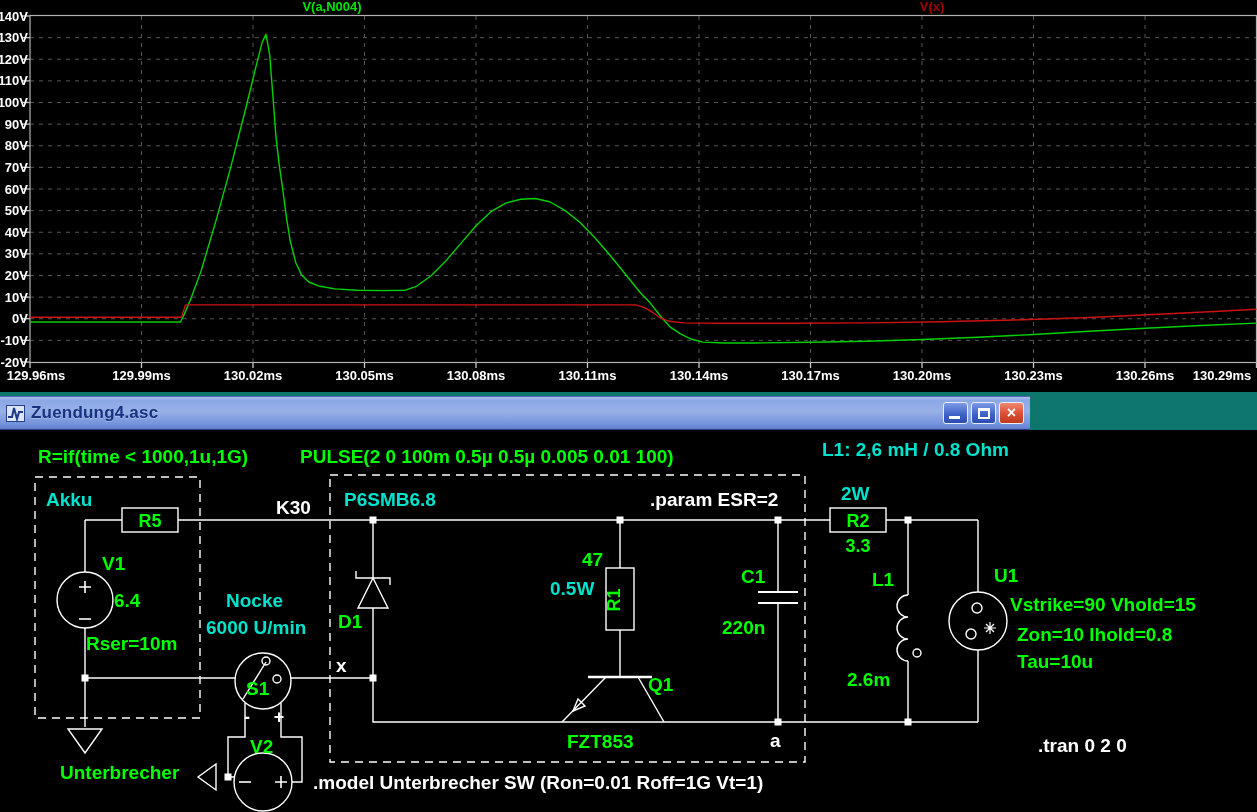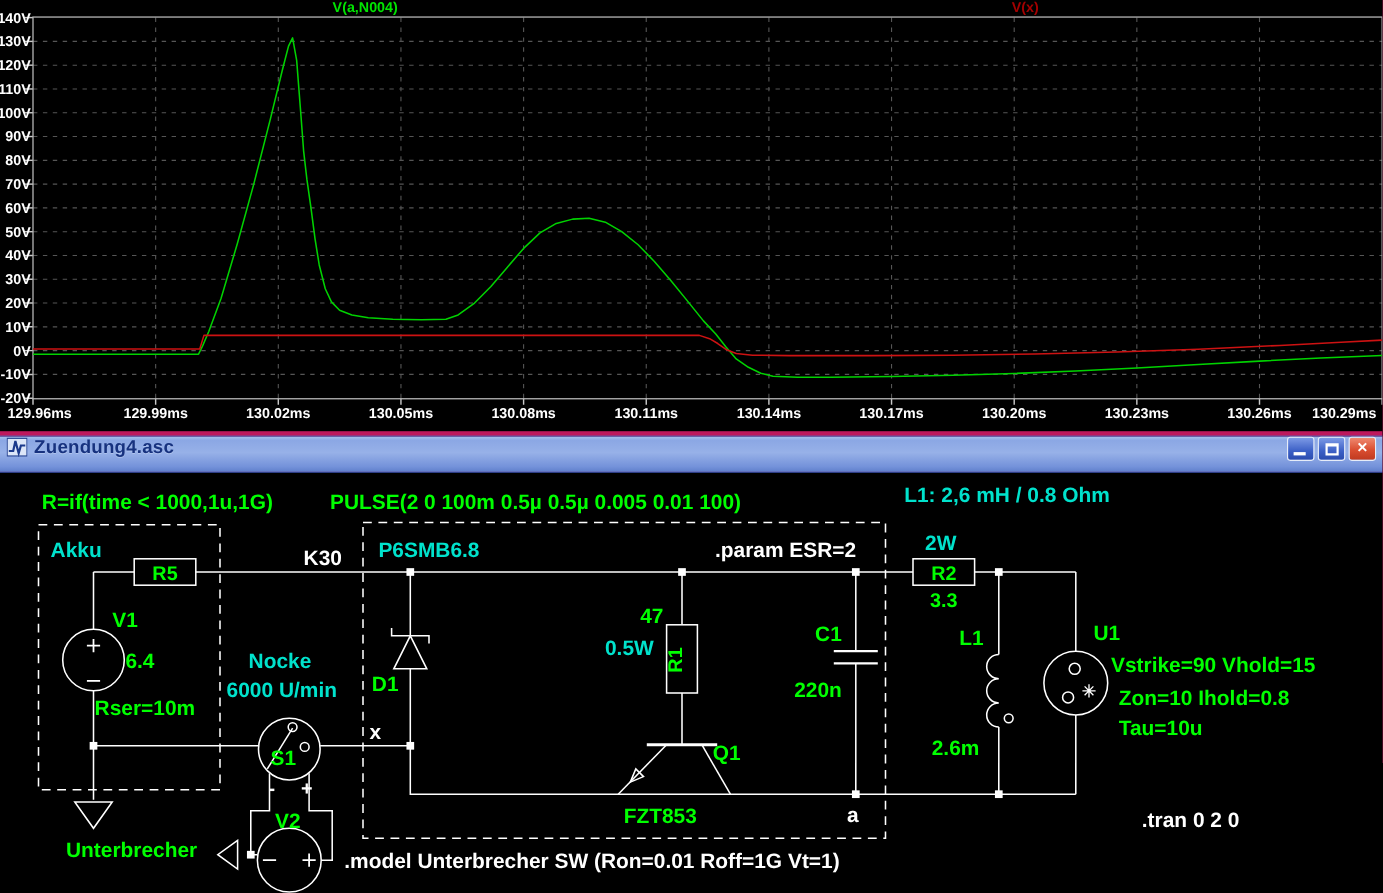--- a/index.html
+++ b/index.html
@@ -1,29 +1,29 @@
 <!DOCTYPE html>
 <html><head>
 <meta charset="utf-8">
 <style>
   html,body{margin:0;padding:0;background:#000;}
   *{box-sizing:border-box;}
   .screen{
-    position:relative;width:1257px;height:812px;background:#be185d;overflow:hidden;
+    position:relative;width:1257px;height:812px;background:#0f766e;overflow:hidden;
     font-family:"Liberation Sans",sans-serif;
   }
   #plot-svg{position:absolute;left:0;top:0;display:block;background:#000;}
   #plot-svg text{font-family:"Liberation Sans",sans-serif;font-weight:bold;}
   #schem-svg{position:absolute;left:0;top:430px;display:block;background:#000;}
   #schem-svg text{font-family:"Liberation Sans",sans-serif;font-weight:bold;}
   .titlebar{
-    position:absolute;left:0;top:396px;width:1257px;height:34px;
+    position:absolute;left:0;top:396px;width:1030px;height:34px;
     background:linear-gradient(180deg,#a9bfec 0%,#8ba7e4 10%,#97b1e8 45%,#7492da 85%,#6080cc 100%);
     border-top:1px solid #4a66b4;border-bottom:1px solid #2e3f86;
-    display:flex;padding:0 4px;
+    display:flex;align-items:center;padding:0 4px;
   }
   .app-icon{width:19px;height:19px;margin:0 6px 0 2px;display:flex;align-items:center;justify-content:center;}
   .win-title{
     color:#17327f;font-size:17px;font-weight:bold;letter-spacing:0.2px;
     text-shadow:0 1px 0 rgba(255,255,255,0.25);flex:1 1 auto;
   }
   .winbtns{display:flex;gap:3px;margin-right:2px;}
   .wb{
     width:25px;height:22px;border-radius:3px;border:1px solid #e6ecf8;
     display:flex;align-items:center;justify-content:center;position:relative;

